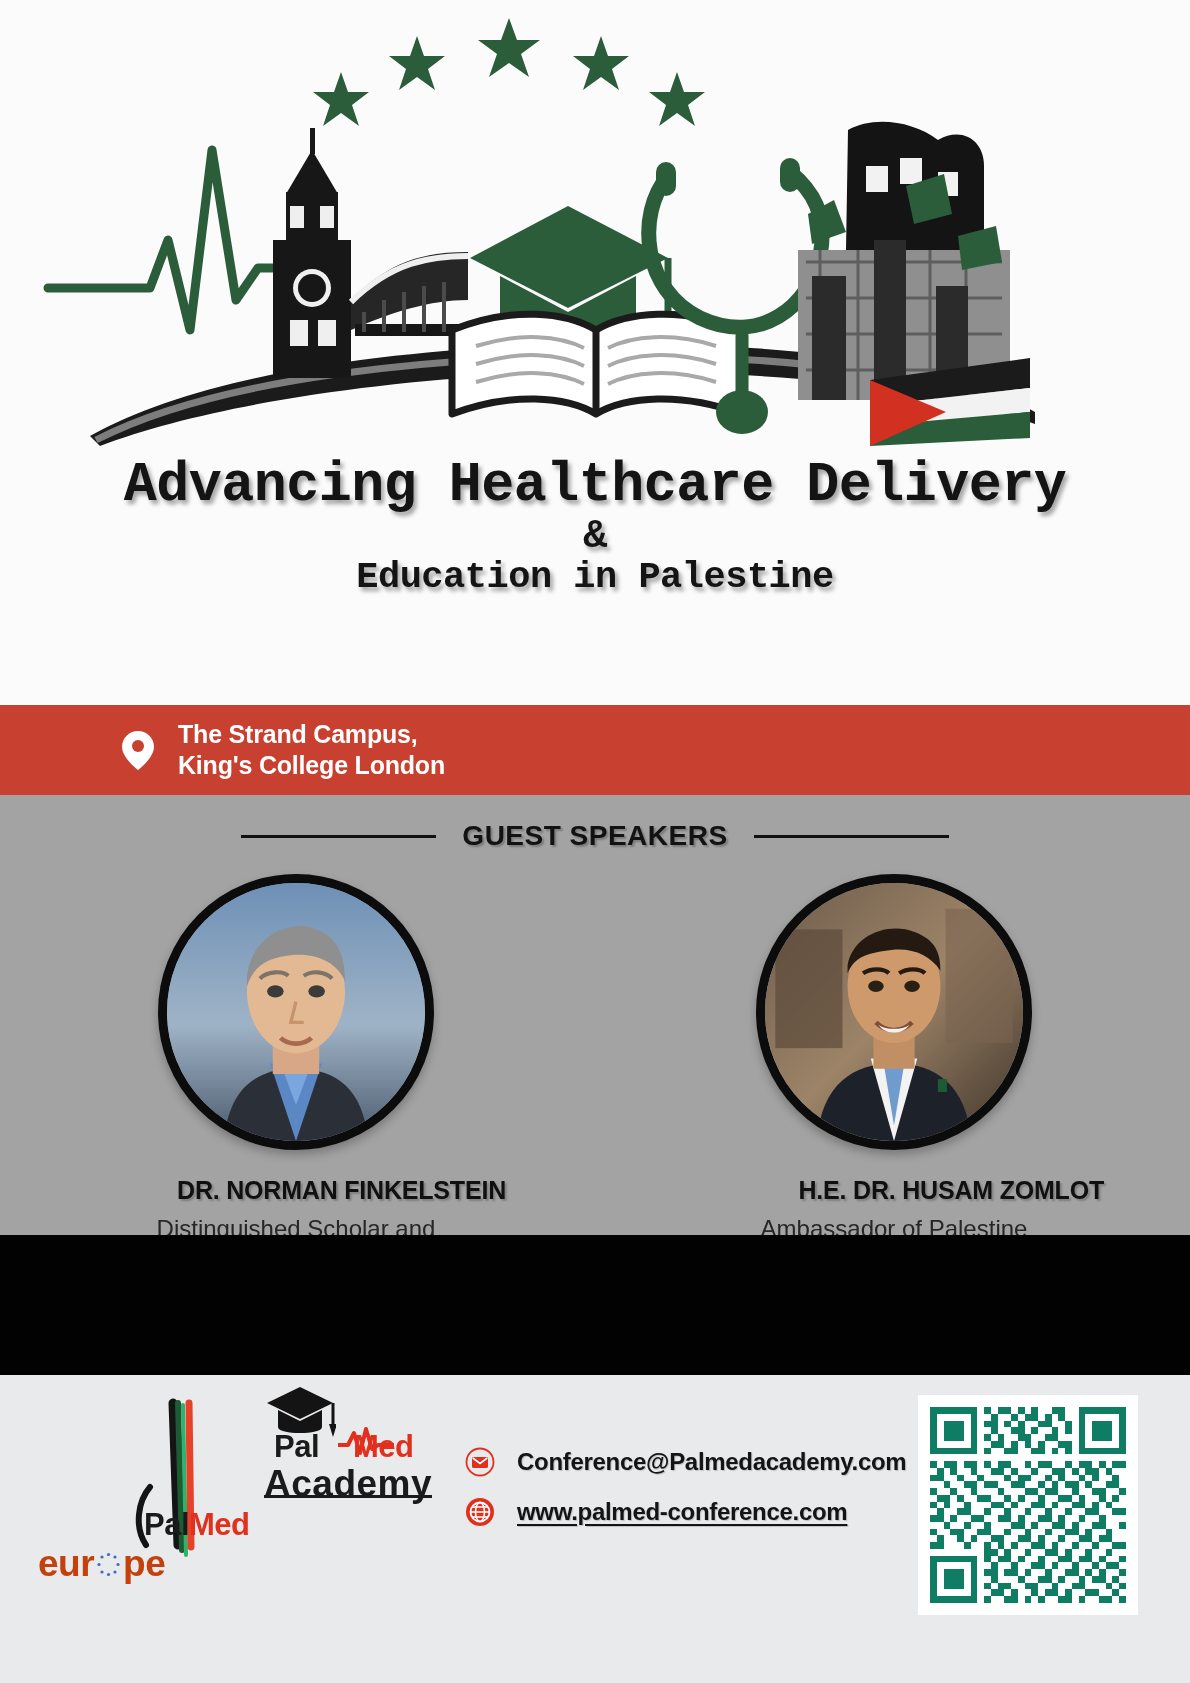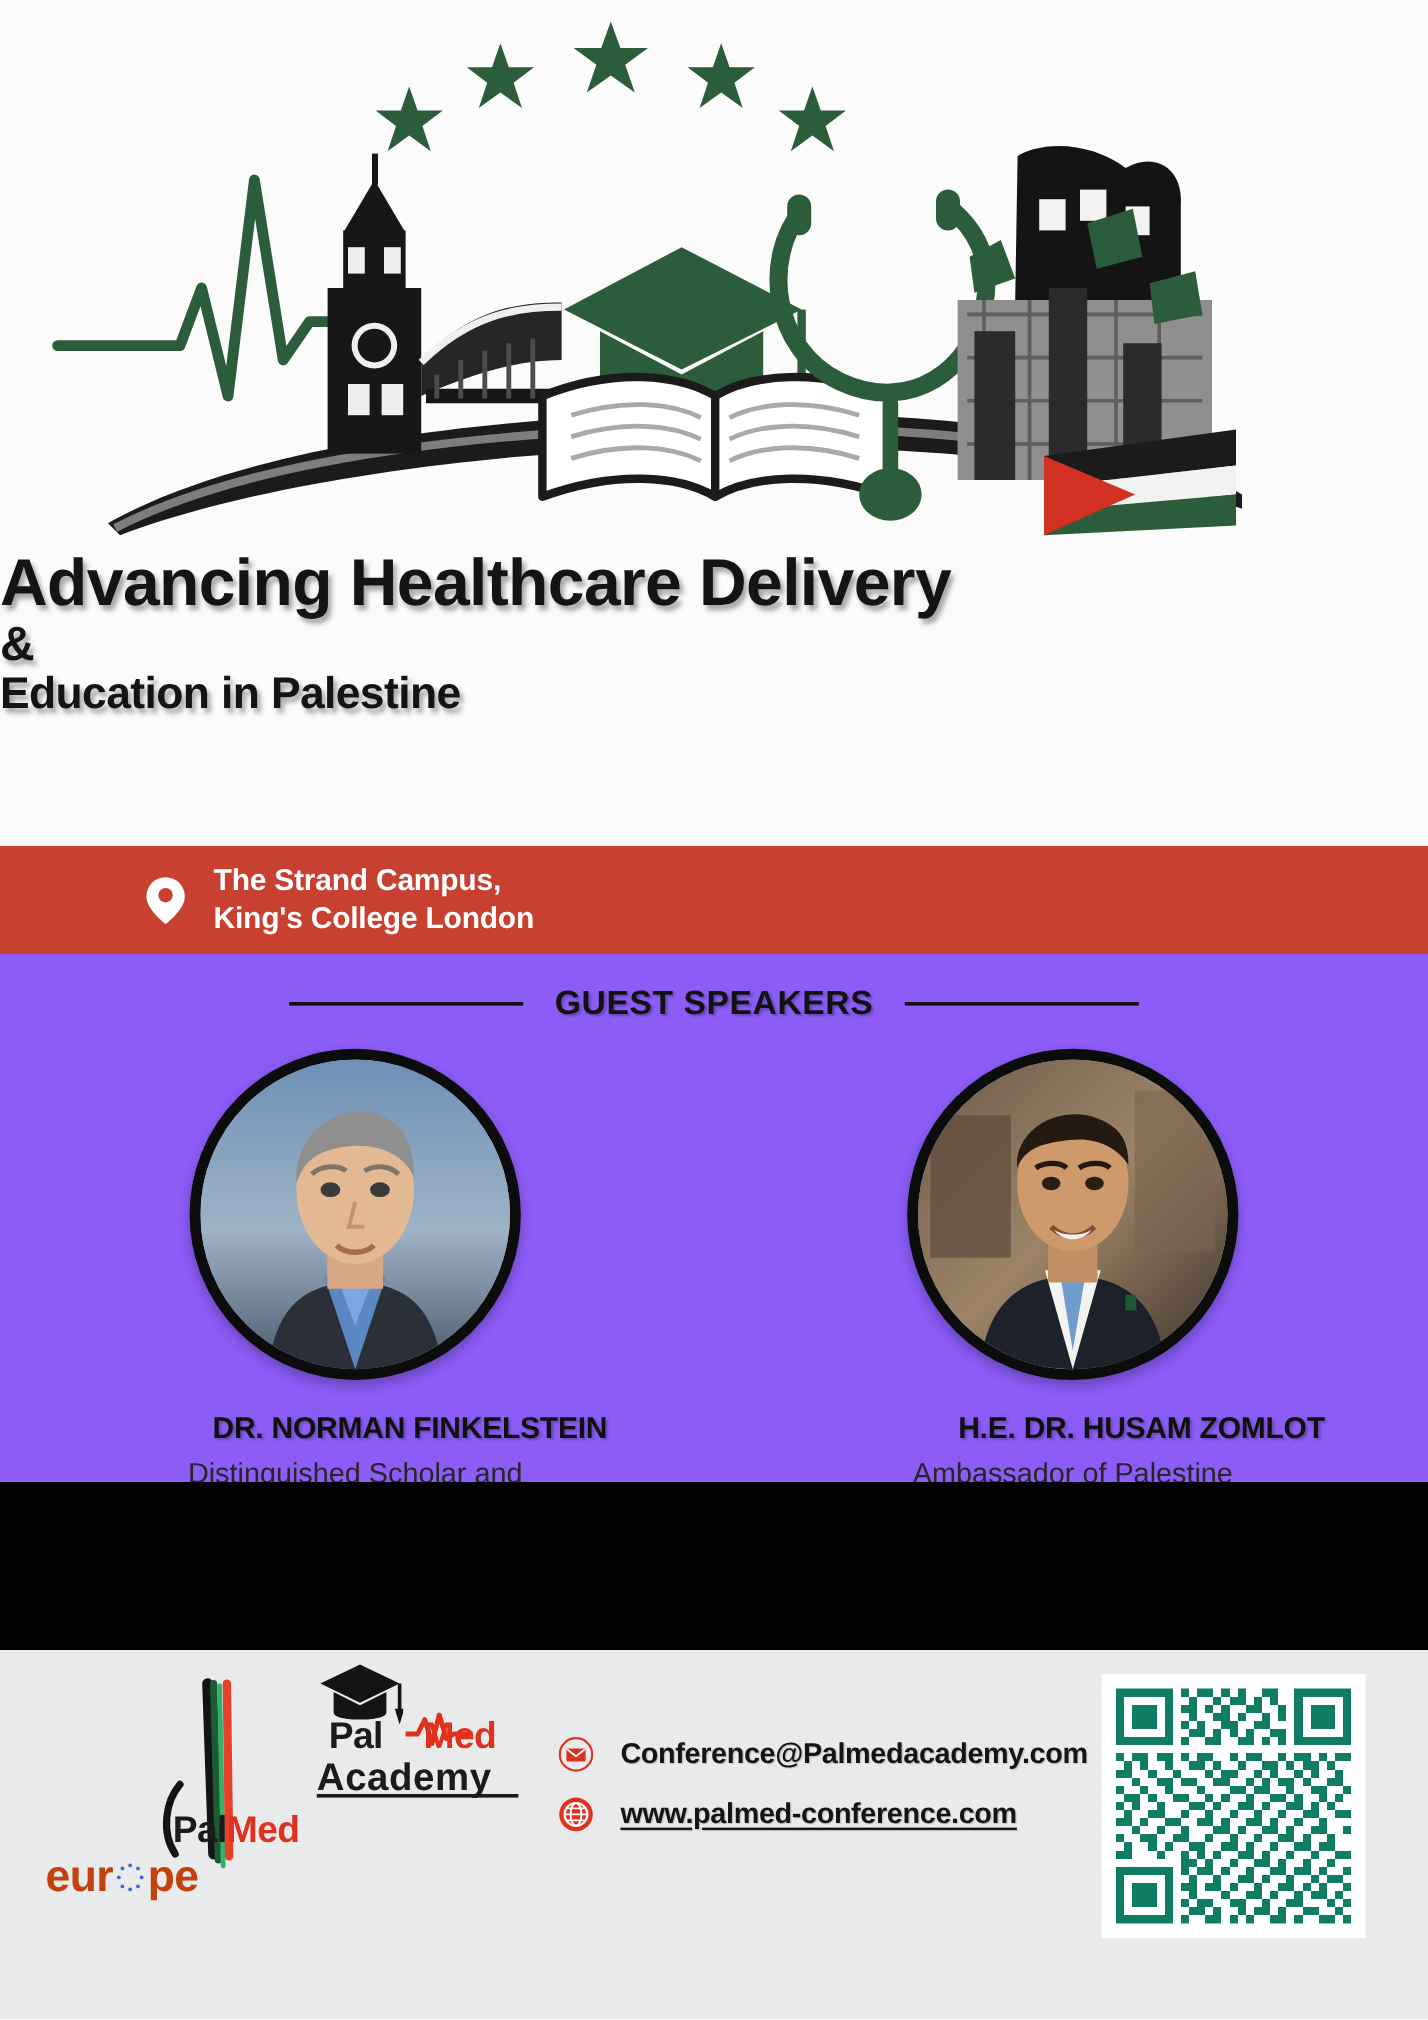--- a/index.html
+++ b/index.html
@@ -20,20 +20,22 @@
     position: relative;
     width: 1190px; height: 705px;
     background: #fbfbfb;
     overflow: hidden;
   }
   .art { position: absolute; left: 0; top: 0; width: 1190px; height: 460px; }
 
   
   .title-wrap {
     position: absolute; left: 0; top: 455px; width: 1190px;
+    text-align: center;
+    font-family: Liberation Mono, monospace;
   }
   .title-line {
     font-weight: 800;
     color: #141414;
     letter-spacing: -0.5px;
     text-shadow: 3px 4px 4px rgba(0,0,0,0.35);
     line-height: 1.12;
   }
   .title-1 { font-size: 55px; }
   .title-amp { font-size: 40px; line-height: 1.0; }
@@ -52,21 +54,21 @@
   .banner-icon { width: 40px; height: 44px; flex: 0 0 auto; margin-right: 20px; }
   .banner-text {
     color: #ffffff; font-weight: 800; font-size: 25px;
     line-height: 1.26; letter-spacing: -0.2px; white-space: pre-line;
   }
 
   
   .speakers {
     position: absolute; left: 0; top: 795px;
     width: 1190px; height: 440px;
-    background: #8b5cf6;
+    background: #a3a3a3;
   }
   .speakers-head {
     display: flex; align-items: center; justify-content: center;
     gap: 26px; padding-top: 25px;
   }
   .head-rule { width: 195px; height: 3px; background: #111; }
   .speakers-title {
     font-size: 28px; font-weight: 800; color: #121212;
     letter-spacing: 0.5px; text-shadow: 2px 2px 2px rgba(0,0,0,0.25);
   }
@@ -127,21 +129,21 @@
     position: absolute; left: 16px; top: 46px;
     font-size: 31px; font-weight: 800; color: #1b1b1b; letter-spacing: -0.5px;
   }
   .pma-med {
     position: absolute; left: 95px; top: 46px;
     font-size: 31px; font-weight: 800; color: #e0301e; letter-spacing: -0.5px;
   }
   .pma-beat { position: absolute; left: 80px; top: 44px; width: 56px; height: 30px; }
   .pma-academy {
     position: absolute; left: 6px; top: 80px;
-    font-size: 32px; font-weight: 700; color: #1b1b1b; letter-spacing: 0.5px;
+    font-size: 37px; font-weight: 700; color: #1b1b1b; letter-spacing: 0.5px;
   }
   .pma-underline {
     position: absolute; left: 6px; top: 112px; width: 168px; height: 3px; background: #1b1b1b;
   }
 
   
   .contacts { position: absolute; left: 465px; top: 72px; }
   .contact-row { display: flex; align-items: center; margin-bottom: 20px; }
   .contact-icon { width: 30px; height: 30px; margin-right: 22px; flex: 0 0 auto; }
   .contact-text {

